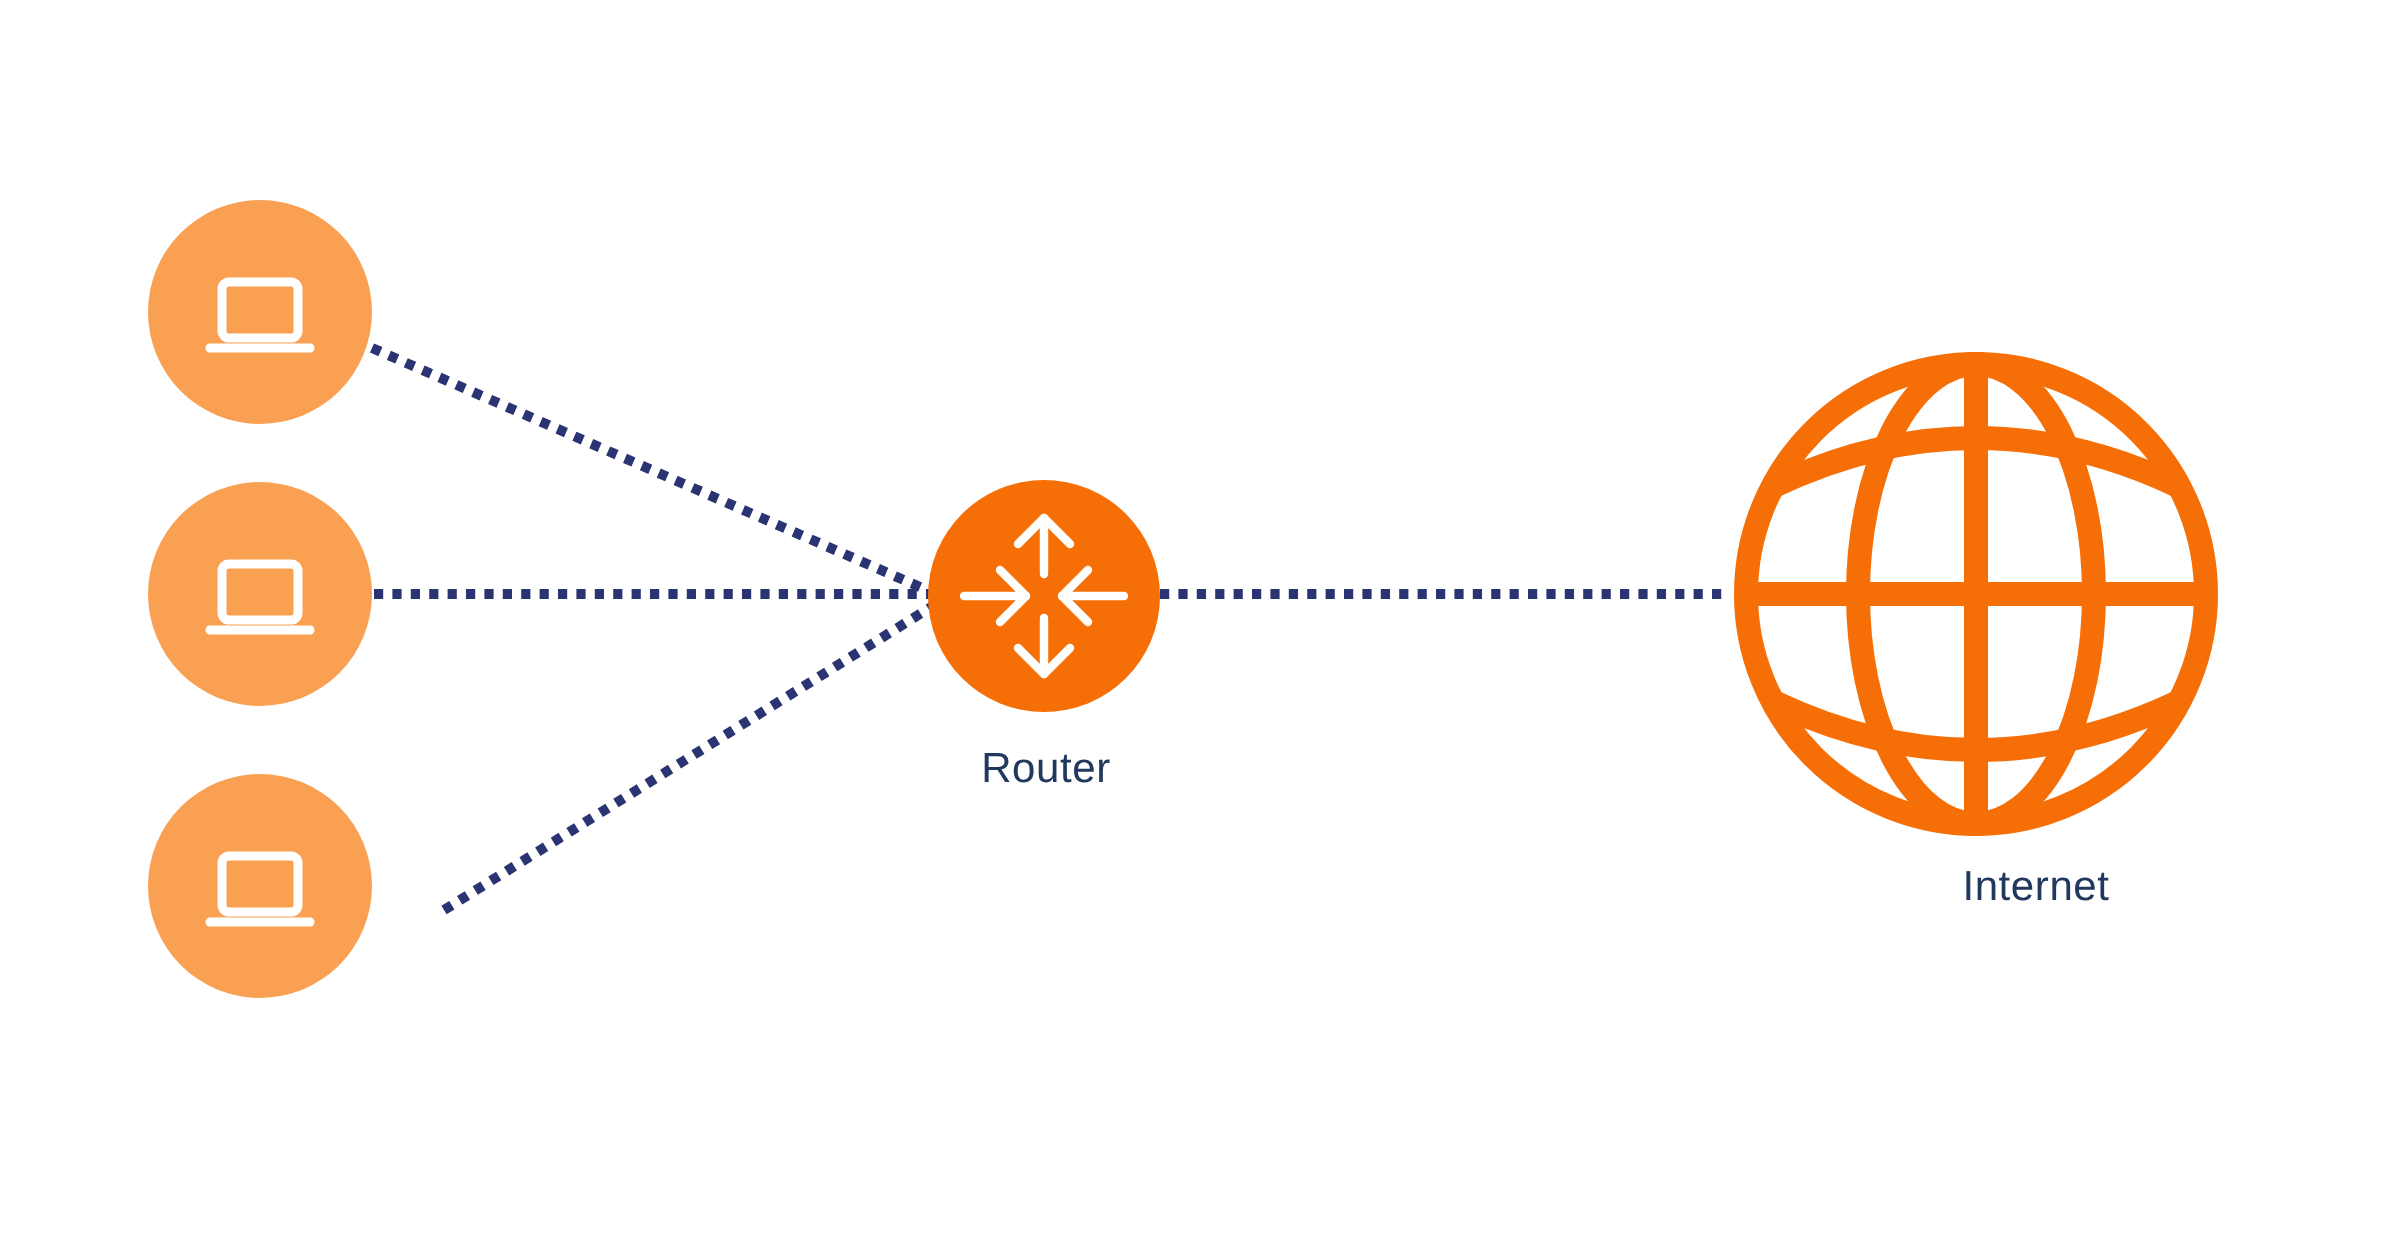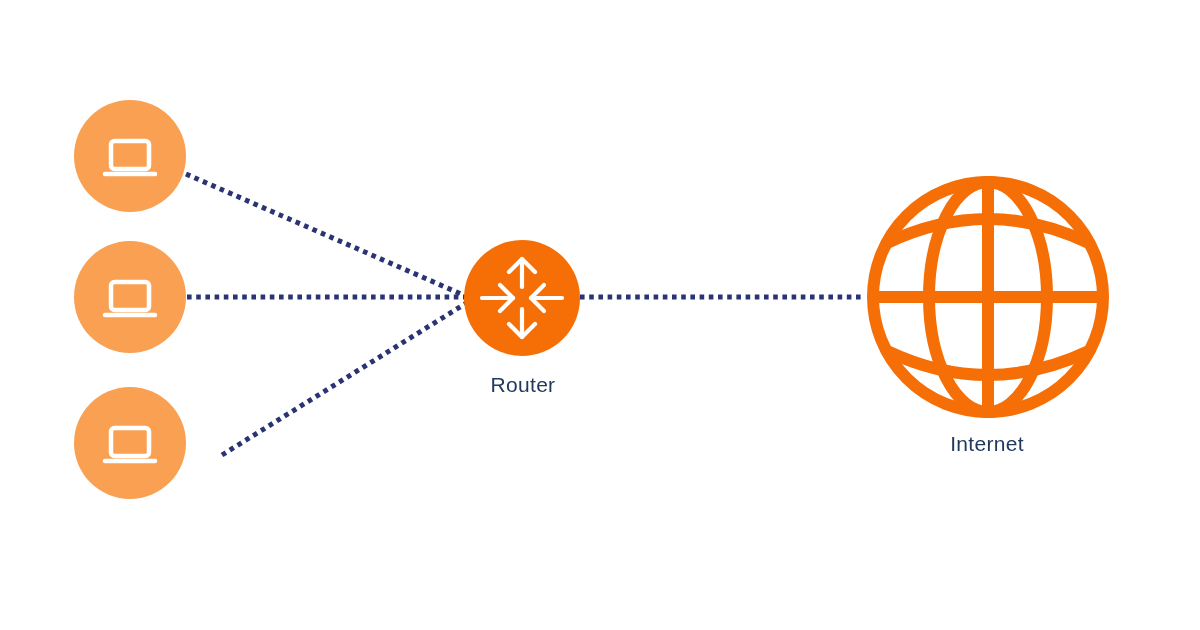--- a/index.html
+++ b/index.html
@@ -26,21 +26,21 @@
   .node-label {
     position: absolute;
     transform: translateX(-50%);
     color: var(--label_text, #22395e);
     font-size: 21px;
     font-weight: 400;
     letter-spacing: 0.3px;
     white-space: nowrap;
   }
   .node-label.router { left: 523px; top: 373px; }
-  .node-label.internet { left: 987px; top: 432px; }
+  .node-label.internet { left: 1018px; top: 432px; }
 </style>
 </head>
 <body>
 
 <div class="stage">
 
   <svg width="1200" height="630" viewBox="0 0 1200 630">
 
     <g fill="none" stroke-width="5" stroke-dasharray="4.6 4.6" stroke-linecap="butt" stroke="#2b3472">
       <line x1="186" y1="174" x2="468" y2="297"></line>

